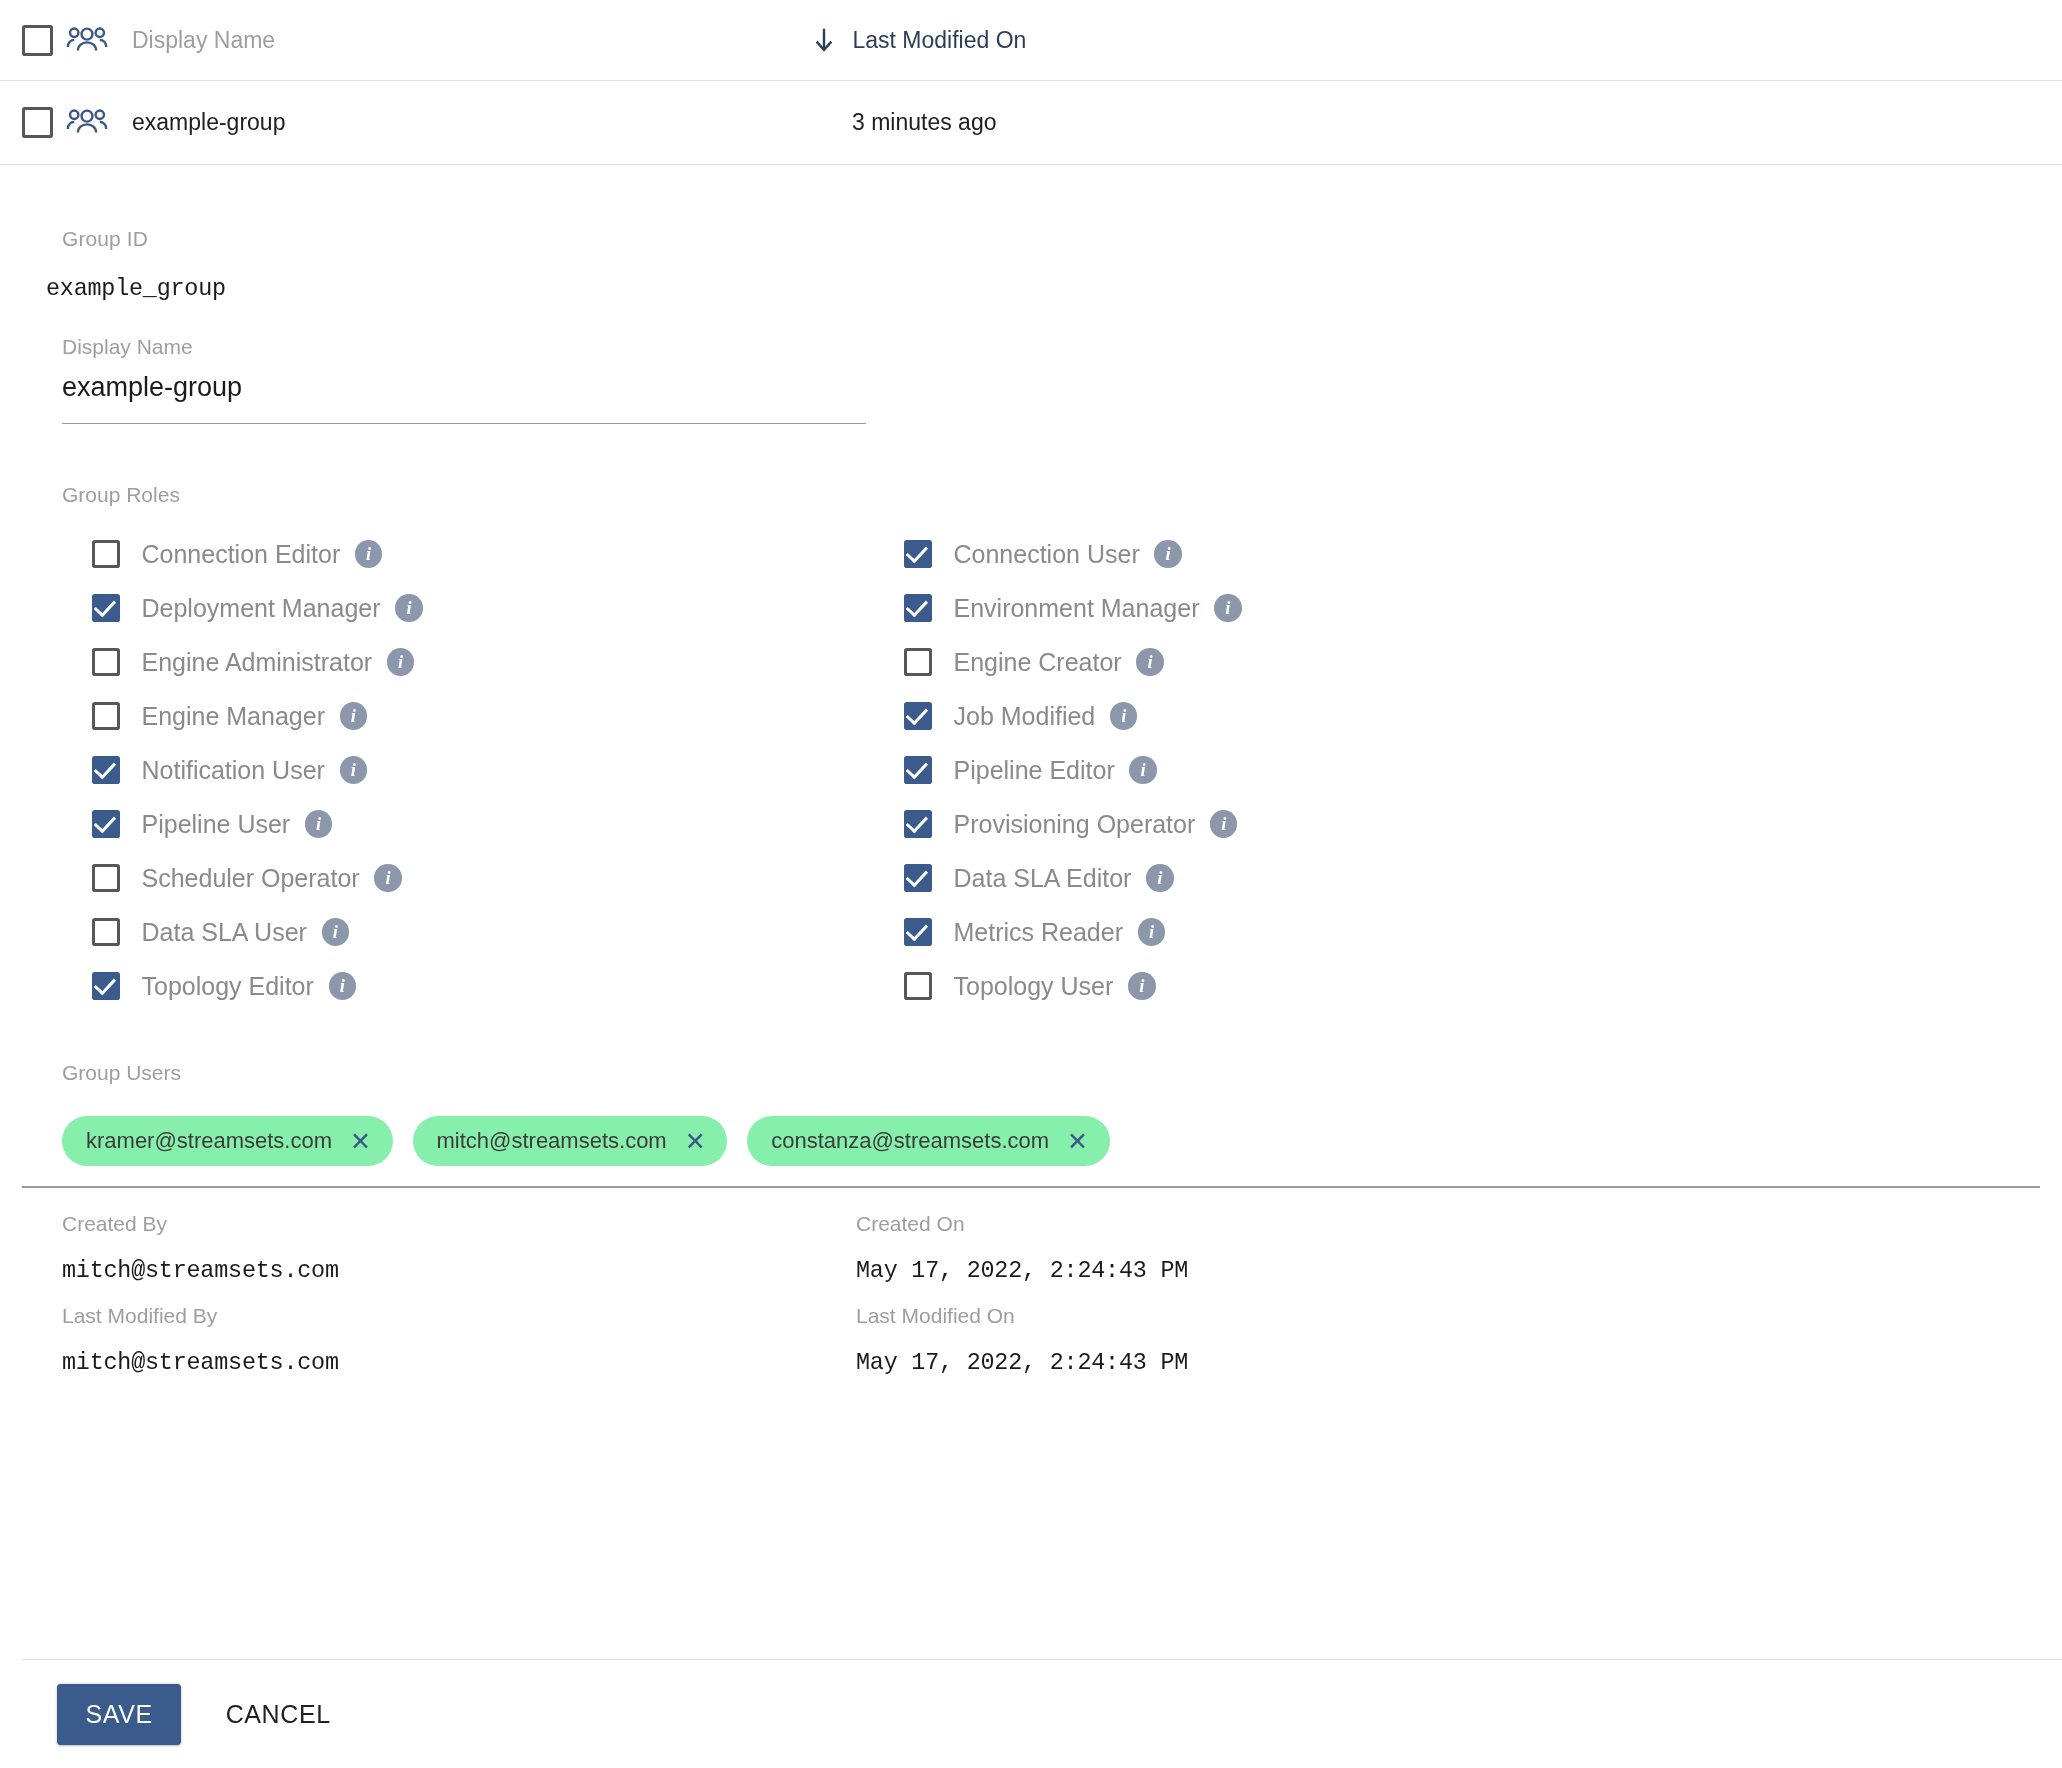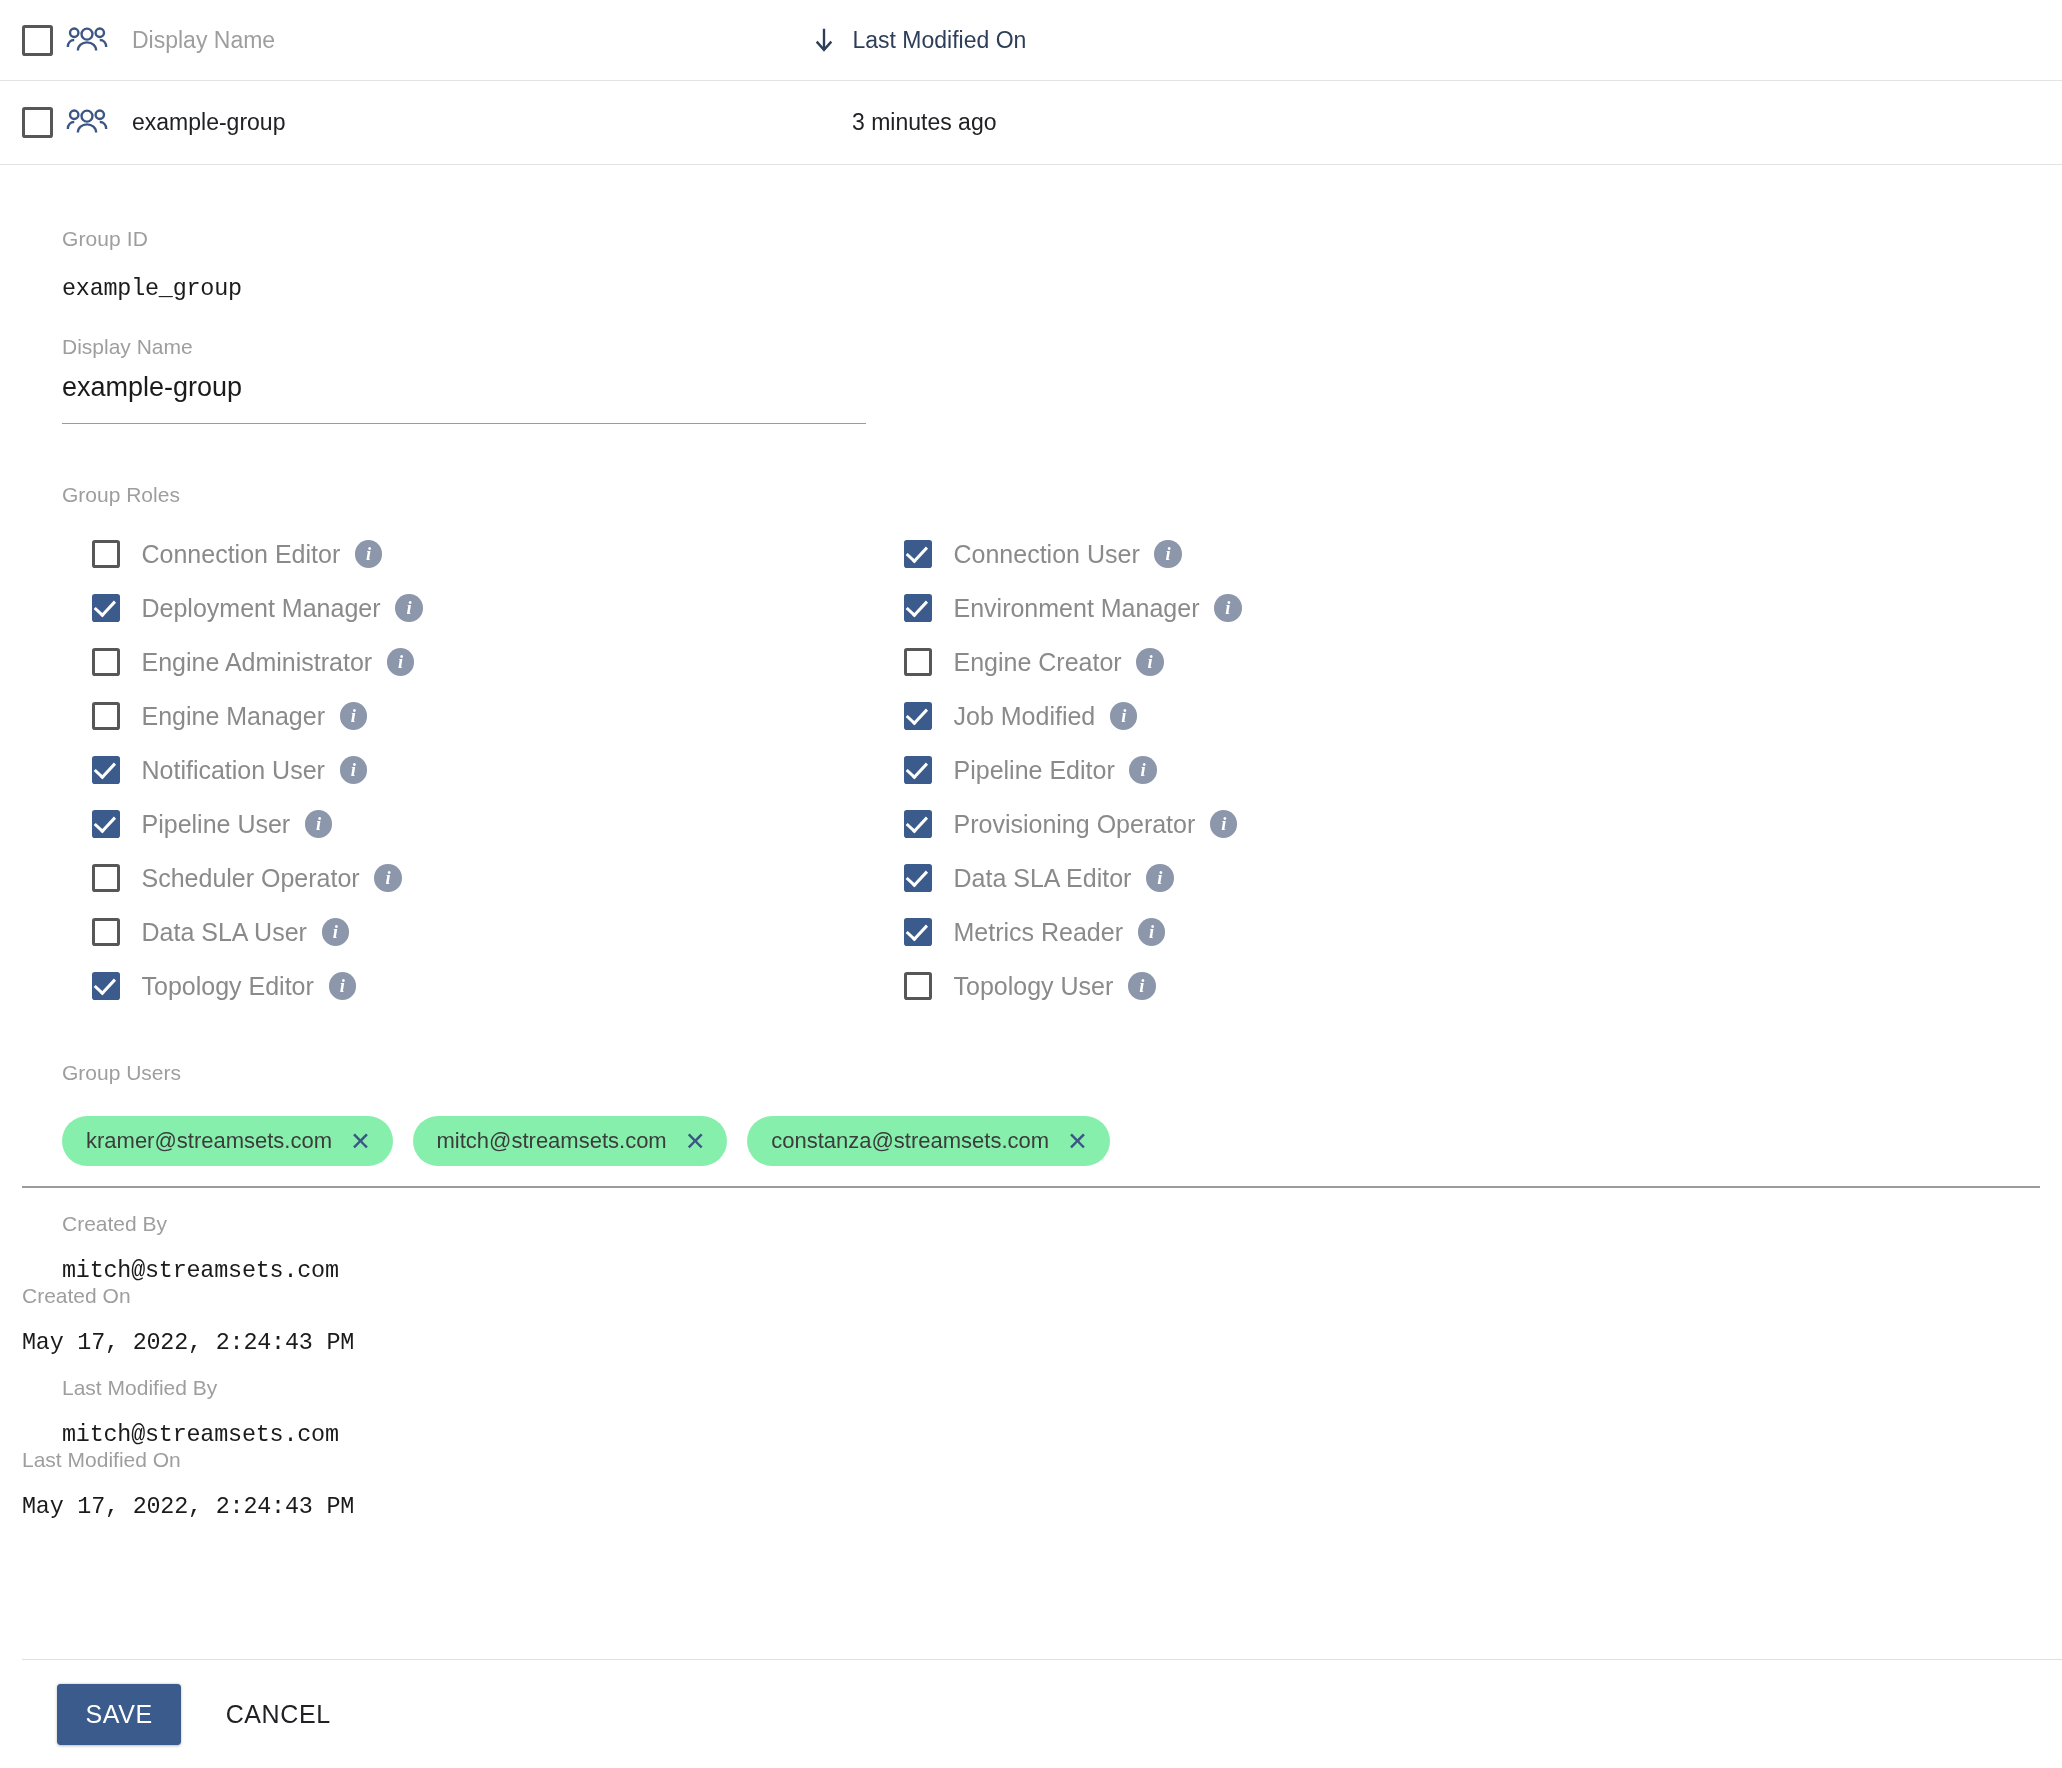--- a/index.html
+++ b/index.html
@@ -45,21 +45,21 @@
   .field-value-mono {
     font-family: "Liberation Mono", "DejaVu Sans Mono", monospace;
     font-size: 23.4px; color: #1b1b1b; letter-spacing: -0.2px;
   }
   .two-col { display: flex; flex-direction: column; }
   .col-l { width: 834px; flex: 0 0 auto; }
   .col-r { flex: 1 1 auto; }
 
   .row-ids { margin-top: 62px; }
   .gid-label { margin-left: 40px; }
-  .gid-value { margin-left: 40px; margin-top: 25px; }
+  .gid-value { margin-left: 24px; margin-top: 25px; }
 
   .display-block { margin-top: 33px; margin-left: 40px; width: 804px; }
   .display-label { font-size: 21px; color: #9e9e9e; }
   .display-input {
     margin-top: 13px;
     width: 804px;
     border: none;
     border-bottom: 1.8px solid #9b9b9b;
     outline: none;
     font-family: "Liberation Sans", sans-serif;
@@ -113,21 +113,21 @@
     display: flex; align-items: center; justify-content: center;
     color: #3b5584; font-size: 25px; line-height: 1;
   }
   .users-rule {
     margin-top: 20px; margin-left: -40px;
     width: 2018px; height: 1.8px; background: #9b9b9b;
   }
 
   
   .meta { margin-top: 24px; }
-  .meta-row { display: flex; flex-direction: column; }
+  .meta-row { display: flex; }
   .meta-cell { width: 834px; flex: 0 0 auto; padding-left: 40px; }
   .meta-cell.right { width: auto; flex: 1 1 auto; padding-left: 0; }
   .meta-label { font-size: 21px; color: #9e9e9e; }
   .meta-value {
     margin-top: 22px;
     font-family: "Liberation Mono", "DejaVu Sans Mono", monospace;
     font-size: 23.4px; color: #1b1b1b; letter-spacing: -0.2px;
   }
   .meta-gap { height: 20px; }
 

